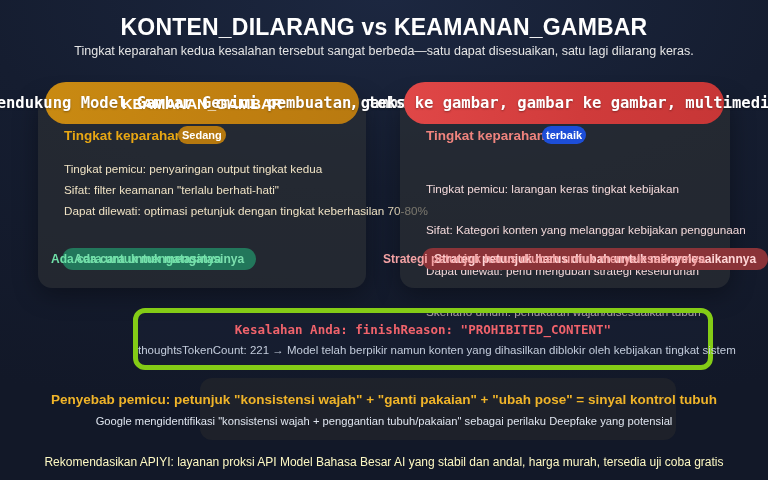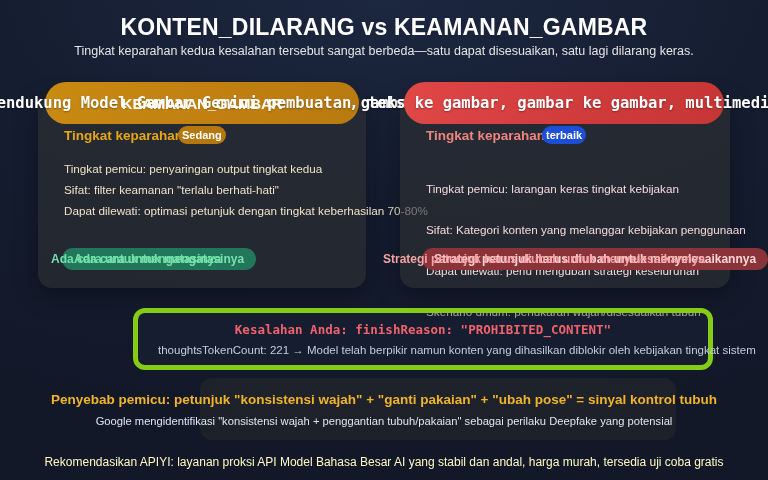--- a/index.html
+++ b/index.html
@@ -125,21 +125,21 @@
     background:rgba(30,38,58,.35);
     margin-left:34px;
   }
   .err-title{
     position:absolute;left:0;right:0;top:9px;text-align:center;
     font-family:"DejaVu Sans Mono","Liberation Mono",monospace;
     font-size:12.5px;font-weight:bold;color:#f0636b;white-space:nowrap;
   }
   .err-sub{
     position:absolute;left:0;right:0;top:31px;text-align:center;
-    font-size:11.5px;color:#c3ccdb;white-space:nowrap;padding-left:20px;
+    font-size:11.5px;color:#c3ccdb;white-space:nowrap;
   }
 
   
   .cause-panel{
     position:absolute;left:200px;top:378px;width:476px;height:62px;
     background:rgba(40,41,43,.55);
     border-radius:12px;
   }
   .cause-title{
     position:absolute;left:0;right:0;top:392px;text-align:center;

